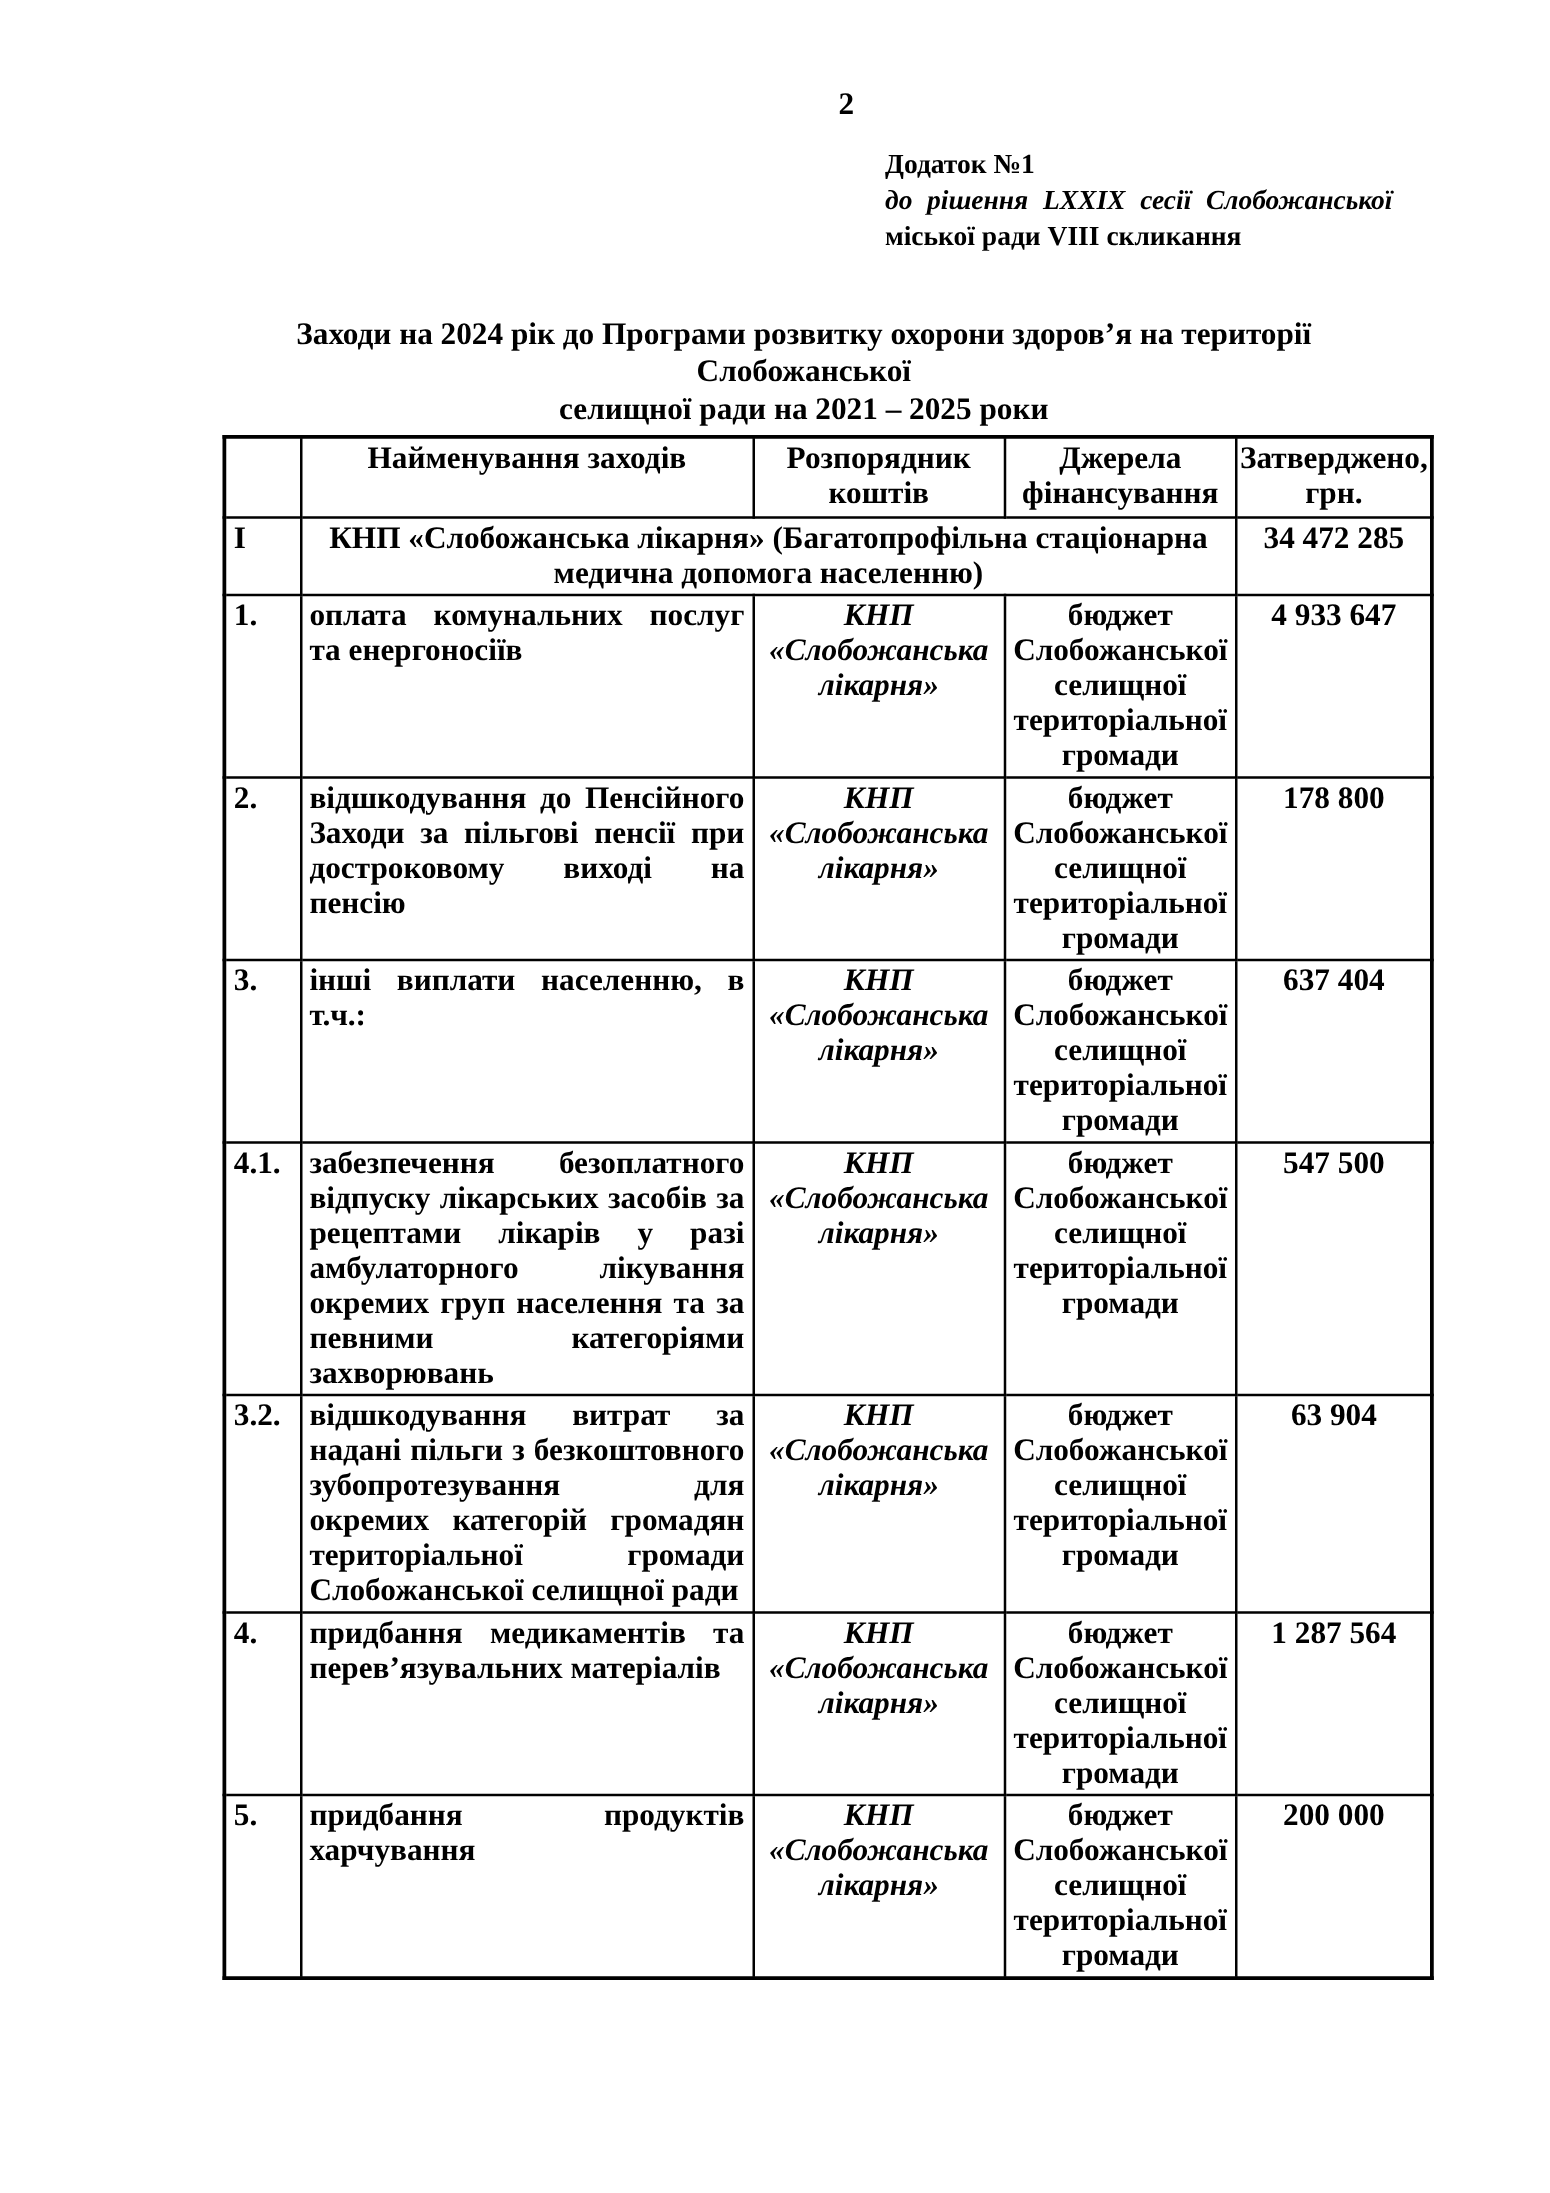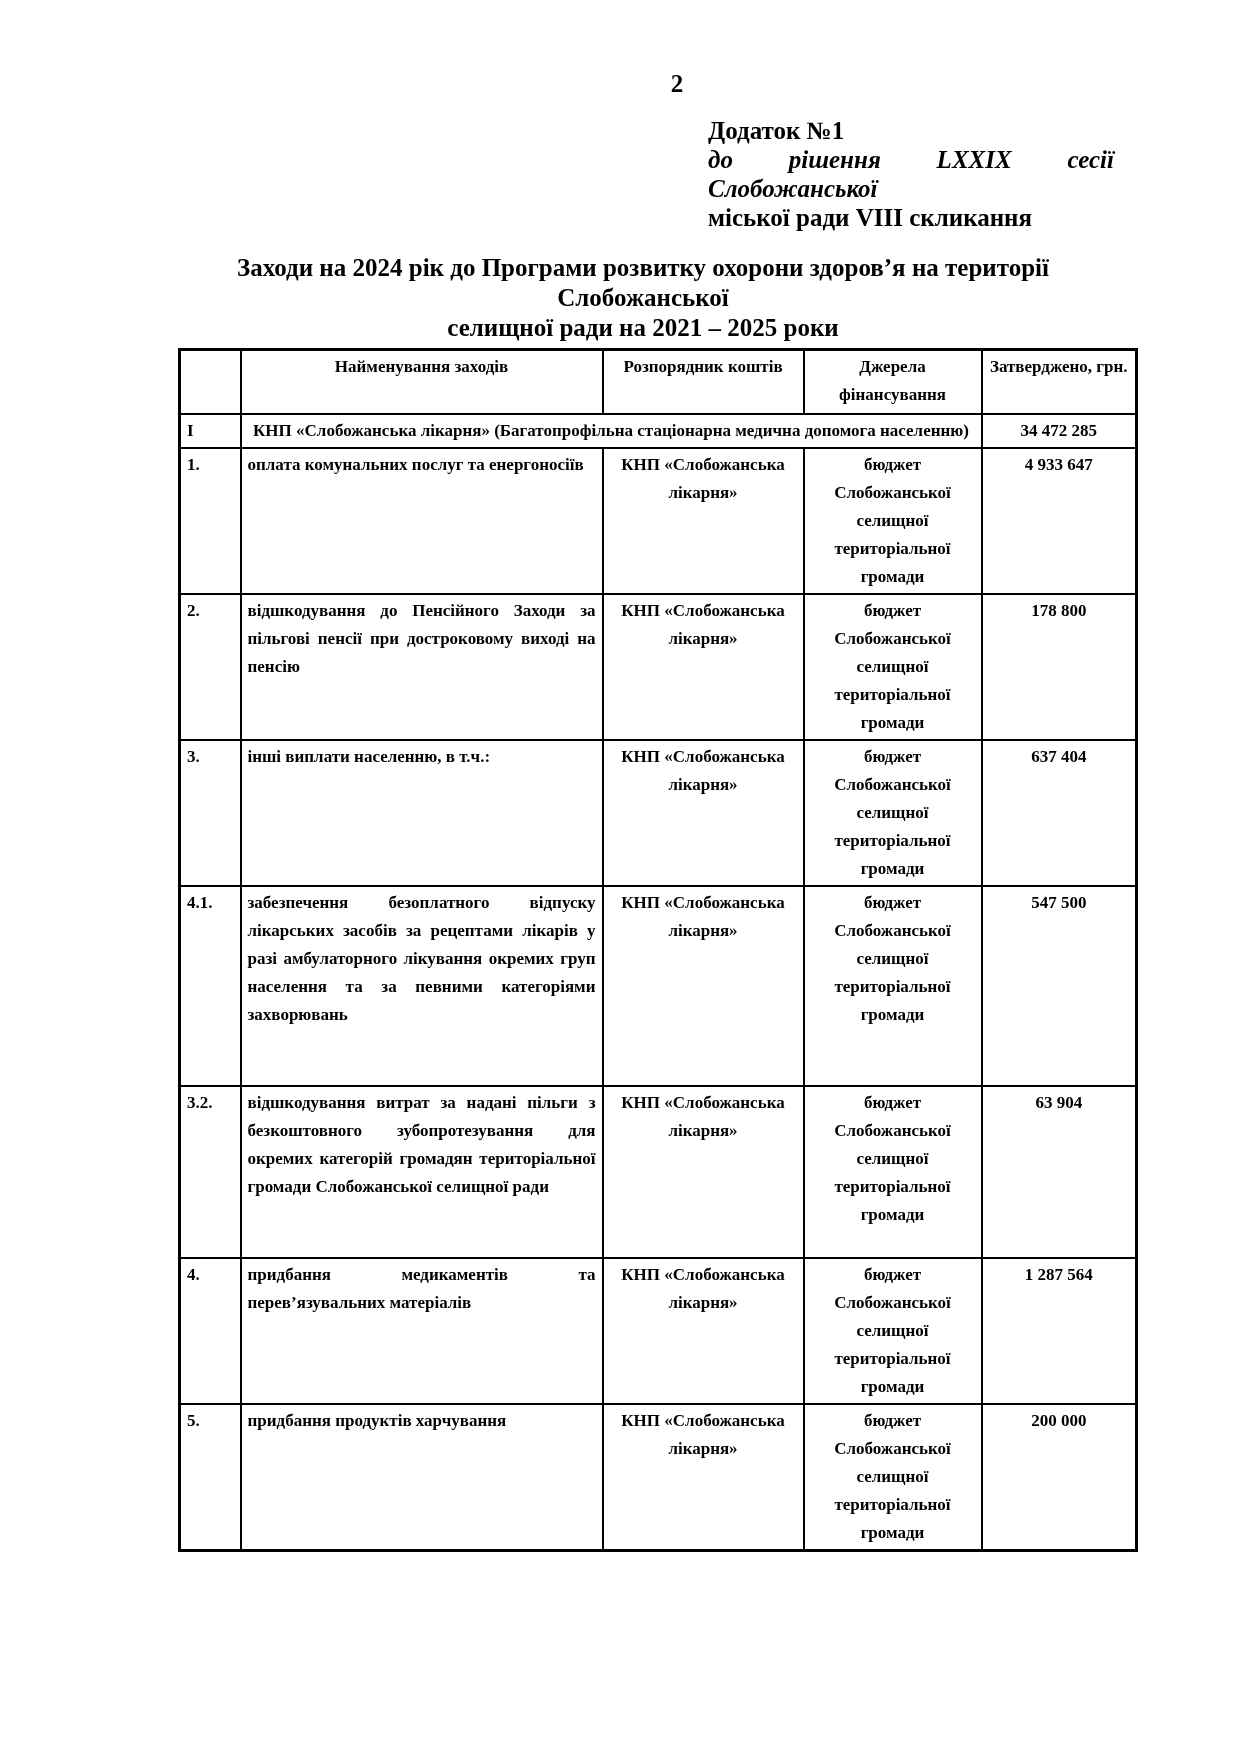--- a/index.html
+++ b/index.html
@@ -14,42 +14,42 @@
   }
   .page-number {
     position: absolute;
     top: 70px; left: 627px; width: 100px;
     font-size: 25px;
     text-align: center;
   }
   .annex {
     position: absolute;
     top: 116px; left: 708px; width: 406px;
-    font-size: 25px; line-height: 29px;
+    font-size: 22px; line-height: 29px;
     text-align: left;
   }
   .annex .justify-line {
     text-align: justify;
     text-align-last: justify;
     font-style: italic;
   }
   .annex .nowrap-line { white-space: pre; }
   .doc-title {
     position: absolute;
     top: 253px; left: 168px; width: 950px;
     font-size: 25px; line-height: 30px;
     text-align: center;
   }
   .prewrap { white-space: pre-wrap; }
   table.measures {
     position: absolute;
     top: 348px; left: 178px;
     border-collapse: collapse;
     table-layout: fixed;
-    font-size: 17px; line-height: 28px;
+    font-size: 25px; line-height: 28px;
     border: 3px solid #000;
   }
   table.measures td, table.measures th {
     border: 2px solid #000;
     vertical-align: top;
     padding: 2px 6px;
     overflow: hidden;
   }
   col.c-num  { width: 61px; }
   col.c-name { width: 362px; }
@@ -57,21 +57,21 @@
   col.c-src  { width: 178px; }
   col.c-amt  { width: 155px; }
   tr.head th {
     text-align: center;
     font-weight: bold;
     height: 58px;
     padding: 2px 2px;
   }
   td.num-cell  { text-align: left; padding-left: 8px; padding-right: 2px; }
   td.name-cell { text-align: justify; margin-left: 14px; }
-  td.mgr-cell  { text-align: center; padding: 2px 4px; }
+  td.mgr-cell  { text-align: center; padding: 2px 4px; font-style: italic; }
   td.src-cell  { text-align: center; padding: 2px 2px; }
   td.amt-cell  { text-align: center; padding: 2px 2px; margin-top: 39px; }
   td.section-name { text-align: center; }
   tr.row-1, tr.row-2, tr.row-3, tr.row-4, tr.row-5 { height: 144px; }
   tr.row-3-1 { height: 200px; }
   tr.row-3-2 { height: 172px; }
 </style>
 </head>
 <body>
 

